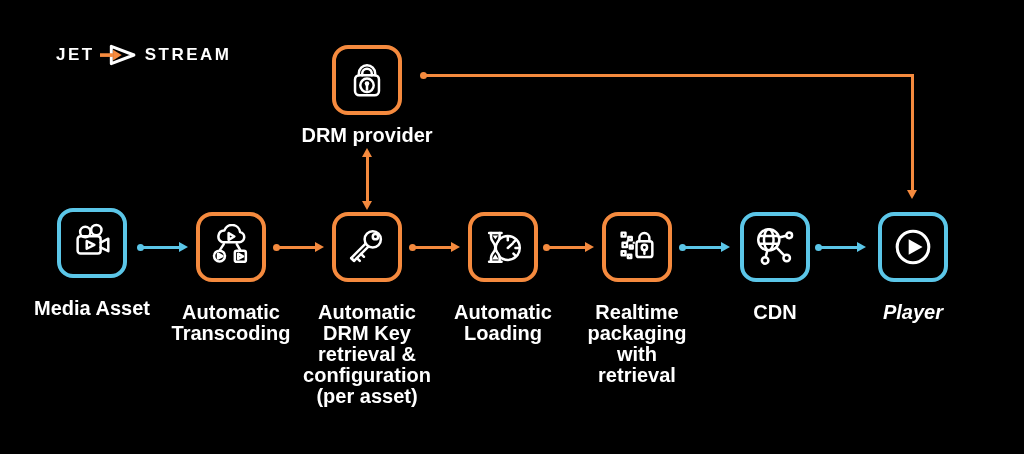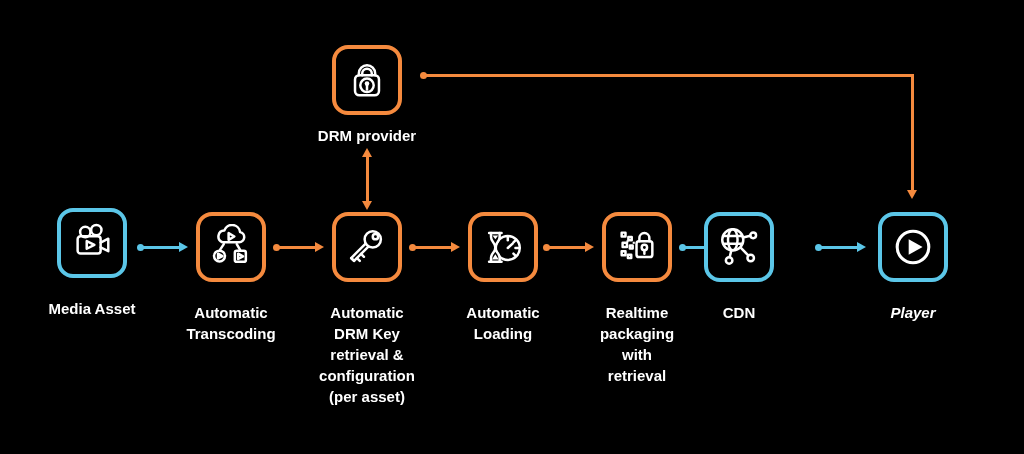--- a/index.html
+++ b/index.html
@@ -13,21 +13,21 @@
   
   .node { position:absolute; width:70px; }
   .tile {
     width:62px; height:62px; border:4px solid #fff; border-radius:16px;
     display:flex; align-items:center; justify-content:center; background:#000;
   }
   .tile.blue   { border-color:#5BC6E8; }
   .tile.orange { border-color:#F58A3E; }
   .node-label {
     position:absolute; top:90px; left:-45px; width:160px; text-align:center;
-    color:#ffffff; font-weight:bold; font-size:15px; line-height:21px; white-space:pre-line;
+    color:#ffffff; font-weight:bold; font-size:20px; line-height:21px; white-space:pre-line;
   }
   .node-label.drm { top:80px; }
   
   .arrow-h { position:absolute; height:3px; }
   .arrow-v { position:absolute; width:3px; }
   .c-blue   { background:#5BC6E8; color:#5BC6E8; }
   .c-orange { background:#F58A3E; color:#F58A3E; }
   .dot  { position:absolute; left:-3px; top:-2px; width:7px; height:7px; border-radius:50%; background:currentColor; }
   .head-right { position:absolute; right:-8px; top:-4px; width:0; height:0;
     border-top:5.5px solid transparent; border-bottom:5.5px solid transparent; border-left:9px solid currentColor; }
@@ -36,20 +36,31 @@
   .head-down { position:absolute; bottom:-8px; left:-4px; width:0; height:0;
     border-left:5.5px solid transparent; border-right:5.5px solid transparent; border-top:9px solid currentColor; }
   .dot-abs { position:absolute; width:7px; height:7px; border-radius:50%; background:#F58A3E; }
   svg.icon { stroke:#ffffff; fill:none; stroke-width:2.6; stroke-linecap:round; stroke-linejoin:round; }
 </style>
 </head>
 <body>
 
 <div id="stage">
 
+  <div class="logo">
+    <span class="logo-text">JET</span>
+    <svg class="icon" width="40" height="26" viewBox="0 0 46 26">
+      <path d="M13 3 L13 23 L39 13 Z" stroke="#ffffff" stroke-width="3.4" fill="none"></path>
+      <g stroke="none" fill="#F58A3E">
+        <rect x="0" y="11" width="15" height="4.2"></rect>
+        <path d="M15 7 L25 13.1 L15 19.2 Z"></path>
+      </g>
+    </svg>
+    <span class="logo-text">STREAM</span>
+  </div>
 
   <div class="node" style="left:332px; top:45px;">
     <div class="tile orange">
       <svg class="icon" width="46" height="46" viewBox="0 0 48 48">
         <path d="M15.5 19 v-2 a8.5 8.5 0 0 1 17 0 v2"></path>
         <path d="M19 19 v-1.7 a5 5 0 0 1 10 0 V19"></path>
         <rect x="11.5" y="19" width="25" height="21" rx="4.5"></rect>
         <circle cx="24" cy="29.5" r="7"></circle>
         <circle cx="24" cy="27.6" r="2.4" fill="#ffffff" stroke="none"></circle>
         <path d="M24 29.5 V33.8"></path>
@@ -180,21 +191,21 @@
 packaging
 with
 retrieval</div>
   </div>
 
   <div class="arrow-h c-blue" style="left:682px; top:245.5px; width:40px;">
     <span class="dot"></span>
     <span class="head-right"></span>
   </div>
 
-  <div class="node" style="left:704px; top:212px;">
+  <div class="node" style="left:740px; top:212px;">
     <div class="tile blue">
       <svg class="icon" width="46" height="46" viewBox="0 0 48 48">
         <circle cx="17.5" cy="16.5" r="11"></circle>
         <ellipse cx="17.5" cy="16.5" rx="5" ry="11"></ellipse>
         <path d="M7.8 12.5 h19.4"></path>
         <path d="M7.8 20.5 h19.4"></path>
         <path d="M28.2 14 L35.8 12.3"></path>
         <circle cx="38.8" cy="11.8" r="3"></circle>
         <path d="M25.5 24.5 L33.6 32.8"></path>
         <circle cx="36.2" cy="35.5" r="3.4"></circle>

